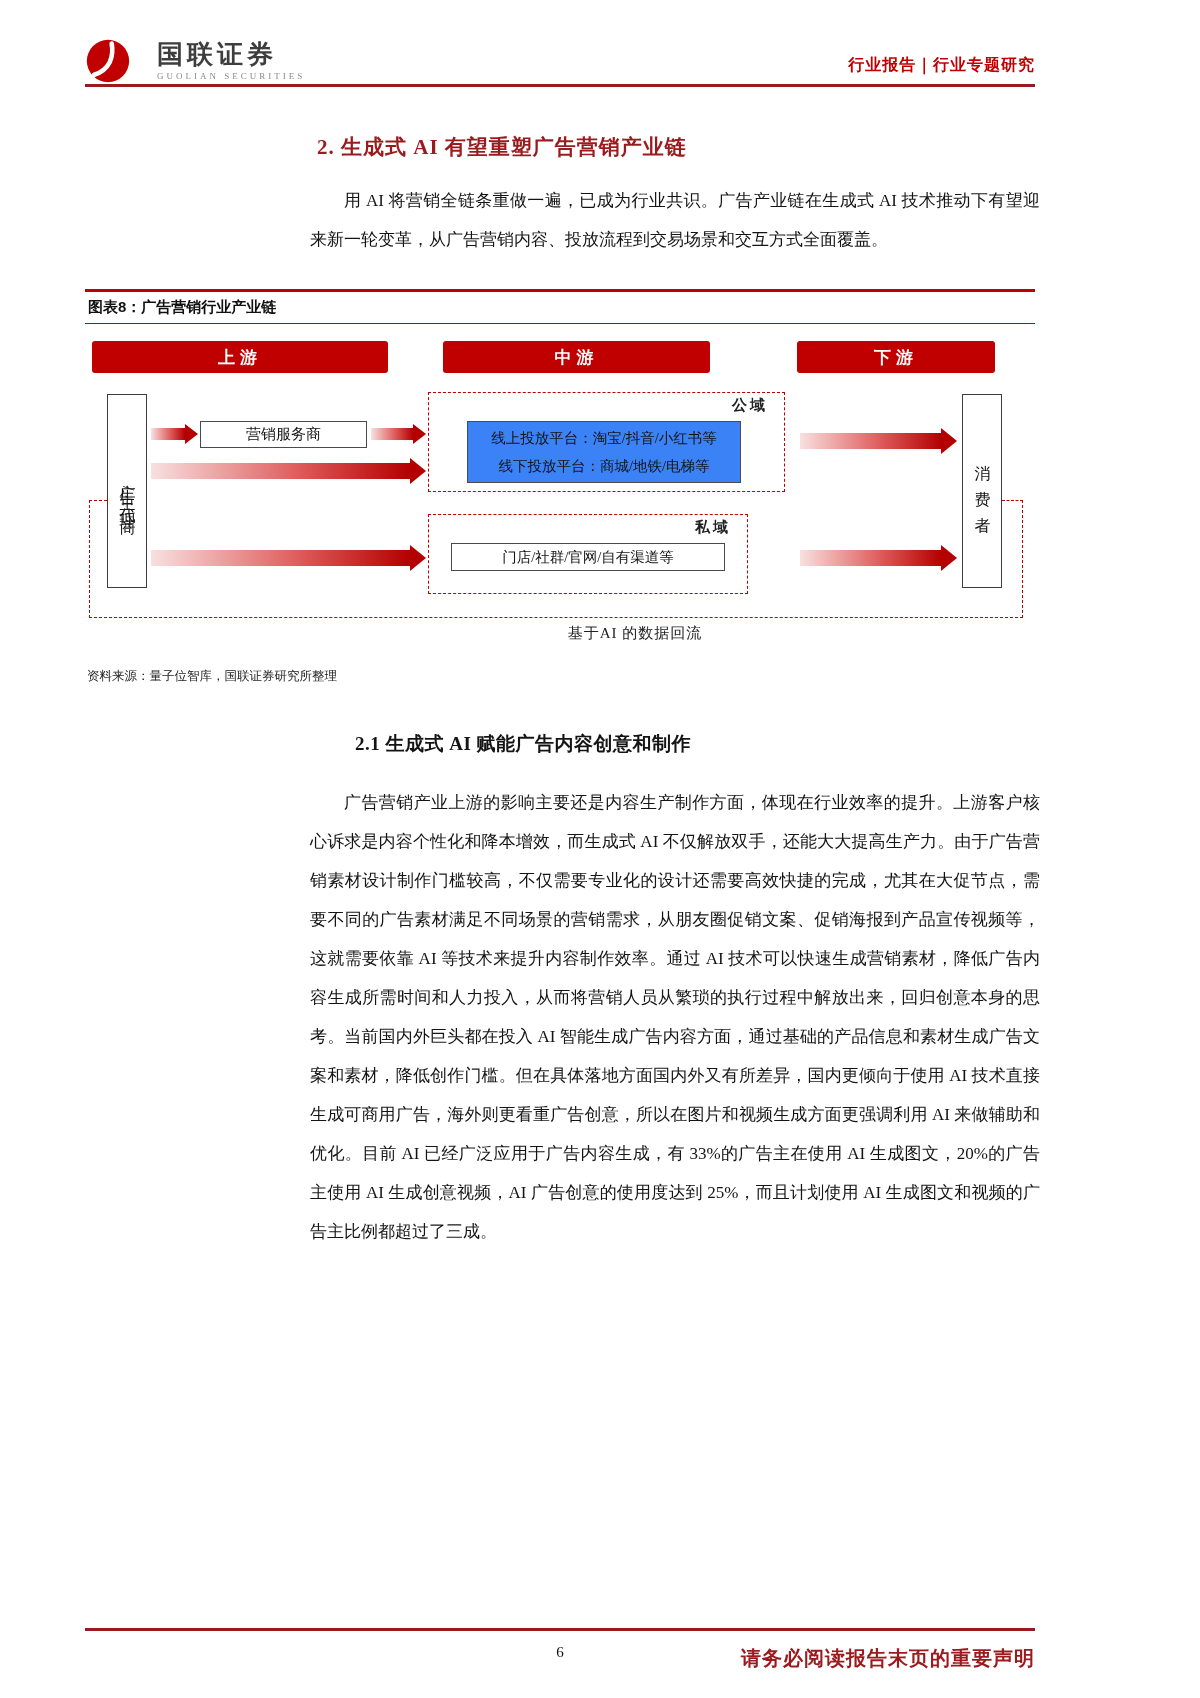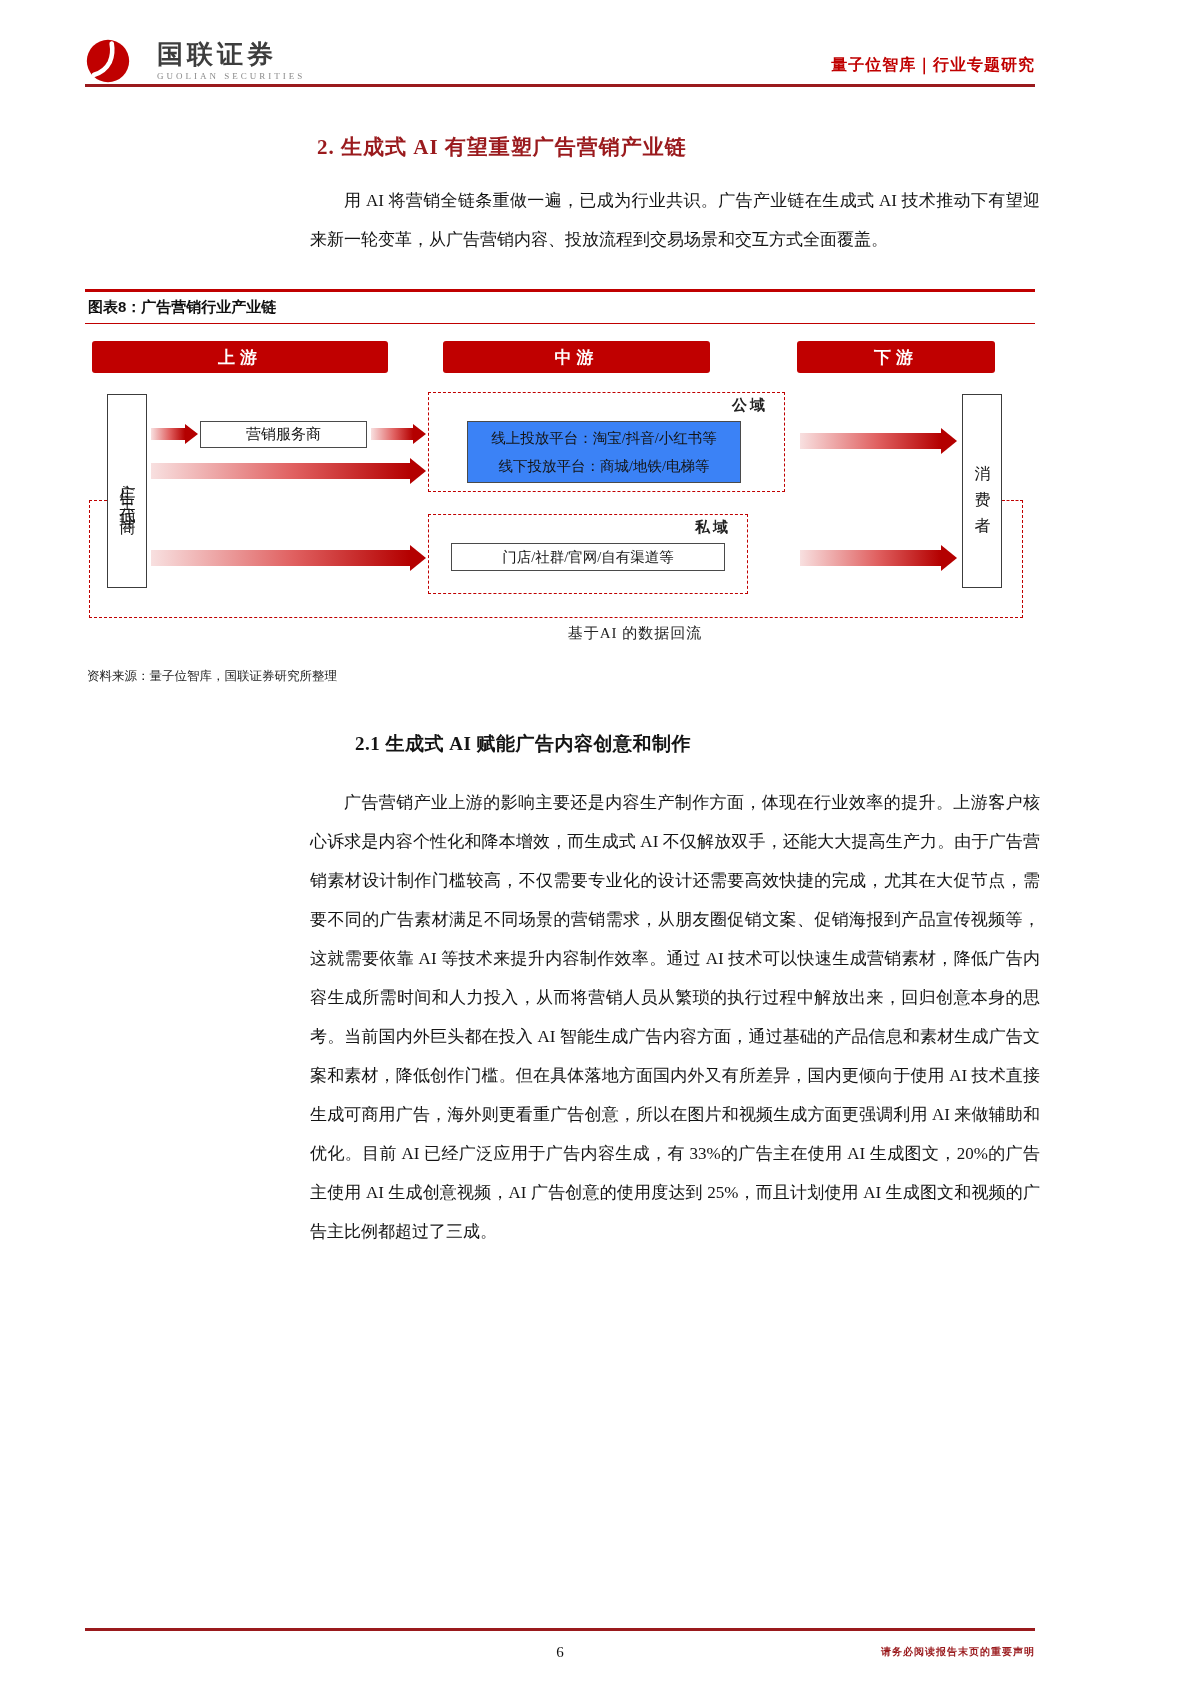--- a/index.html
+++ b/index.html
@@ -86,41 +86,41 @@
   .stub-l { left: 4px; width: 18px; }
   .stub-r { left: 917px; width: 21px; }
   .loop-label { position: absolute; top: 296px; left: 150px; width: 800px; text-align: center; font-size: 15px; color: #222; letter-spacing: 1px; }
 
   .fig-source { margin-top: 8px; padding-left: 2px; font-size: 12.5px; color: #222; }
 
   
   .footer-rule { position: absolute; left: 85px; top: 1628px; width: 950px; height: 2.5px; background: var(--dark-red, #9a1a1d); }
   .footer-row { position: absolute; left: 85px; top: 1644px; width: 950px; height: 24px; }
   .page-num { position: absolute; left: 0; right: 0; text-align: center; font-size: 15px; color: #111; }
-  .footer-disclaimer { position: absolute; right: 0; top: 1px; font-weight: bold; font-size: 10px; color: var(--dark-red, #9a1a1d); letter-spacing: 1px; }
+  .footer-disclaimer { position: absolute; right: 0; top: 1px; font-weight: bold; font-size: 20px; color: var(--dark-red, #9a1a1d); letter-spacing: 1px; }
 </style>
 </head>
 <body>
 
 <div class="content">
 
   <header class="topbar">
     <div class="logo">
       <span class="logo-mark">
         <svg viewBox="0 0 50 50" width="46" height="46" aria-hidden="true">
           <circle cx="25" cy="25" r="23" fill="#c00000"></circle>
           <path d="M10 40 Q 22 36 27 26 Q 31 17 29 6" stroke="#ffffff" stroke-width="5" fill="none" stroke-linecap="round"></path>
         </svg>
       </span>
       <span class="logo-text">
         <span class="logo-cn">国联证券</span>
         <span class="logo-en">GUOLIAN SECURITIES</span>
       </span>
     </div>
-    <div class="report-tag">量子位智库｜行业专题研究</div>
+    <div class="report-tag">行业报告｜行业专题研究</div>
   </header>
   <div class="header-rule"></div>
 
   <h2 class="sec-title">2. 生成式 AI 有望重塑广告营销产业链</h2>
 
   <p class="body-para"><strong>用 AI 将营销全链条重做一遍，已成为行业共识。</strong><span>广告产业链在生成式 AI 技术推动下有望迎来新一轮变革，从广告营销内容、投放流程到交易场景和交互方式全面覆盖。</span></p>
 
   <section class="figure">
     <div class="fig-caption-bar">
       <span class="fig-caption">图表8：广告营销行业产业链</span>

